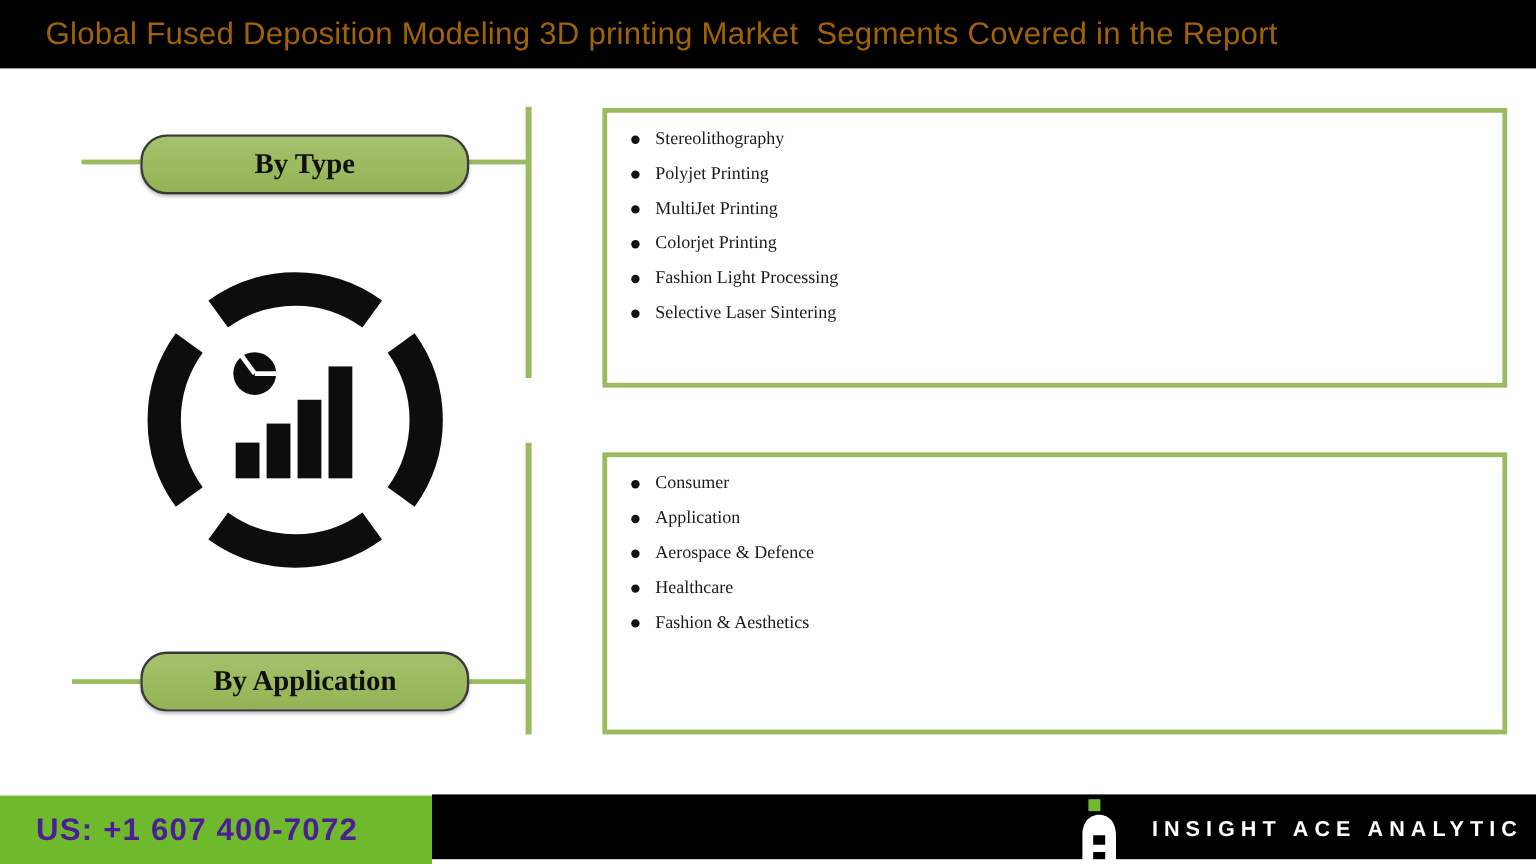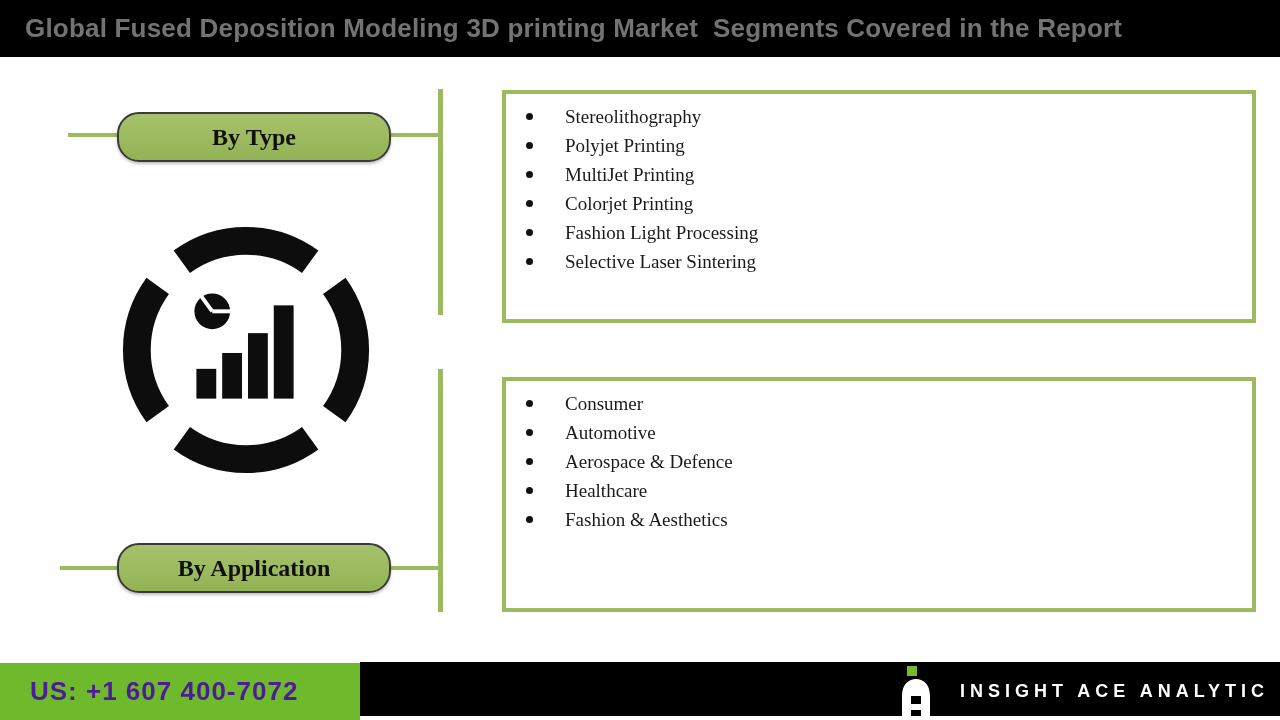--- a/index.html
+++ b/index.html
@@ -7,22 +7,22 @@
   .stage{
     position:relative; width:1280px; height:720px; background:#ffffff;
     overflow:hidden; font-family:"Liberation Serif", serif; margin:0 auto;
   }
   
   .title-bar{
     position:absolute; left:0; top:0; width:1280px; height:57px;
     background:#000000; display:flex; align-items:center;
   }
   .title-bar h1{
-    color:#737373; font-family:"Liberation Sans", sans-serif;
-    font-size:26px; font-weight:bold; padding-left:25px;
+    color:#a16207; font-family:"Liberation Sans", sans-serif;
+    font-size:26px; font-weight:normal; padding-left:38px;
     letter-spacing:0.2px; white-space:pre;
   }
   
   .line{ position:absolute; background:#9CBA5F; }
   .stub-type   { left:68px;  top:133px; width:49px; height:4px; }
   .stub-app    { left:60px;  top:566px; width:57px; height:4px; }
   .conn-type   { left:391px; top:133px; width:49px; height:4px; }
   .conn-app    { left:391px; top:566px; width:49px; height:4px; }
   .vline-top   { left:438px; top:89px;  width:5px;  height:226px; }
   .vline-bottom{ left:438px; top:369px; width:5px;  height:243px; }
@@ -42,22 +42,22 @@
   }
   
   .panel{
     position:absolute; left:502px; width:754px;
     border:4px solid #9CBA5F; background:#ffffff;
   }
   .panel-type{ top:90px;  height:233px; }
   .panel-app { top:377px; height:235px; }
   .panel ul{ list-style:none; padding:8px 0 0 0; }
   .panel li{
-    position:relative; padding-left:59px; line-height:29px;
-    font-size:19px; color:#1a1a1a;
+    position:relative; padding-left:40px; line-height:29px;
+    font-size:15px; color:#1a1a1a;
   }
   .panel li::before{
     content:""; position:absolute; left:20px; top:11px;
     width:7px; height:7px; border-radius:50%; background:#111;
   }
   
   .market-icon{ position:absolute; left:122px; top:226px; }
   
   .footer-green{
     position:absolute; left:0; top:663px; width:360px; height:57px;
@@ -128,21 +128,21 @@
         <li>MultiJet Printing</li>
         <li>Colorjet Printing</li>
         <li>Fashion Light Processing</li>
         <li>Selective Laser Sintering</li>
       </ul>
   </section>
 
   <section class="panel panel-app">
     <ul>
         <li>Consumer</li>
-        <li>Automotive</li>
+        <li>Application</li>
         <li>Aerospace &amp; Defence</li>
         <li>Healthcare</li>
         <li>Fashion &amp; Aesthetics</li>
       </ul>
   </section>
 
   <div class="footer-green">
     <span>US: +1 607 400-7072</span>
   </div>
   <div class="footer-black">

